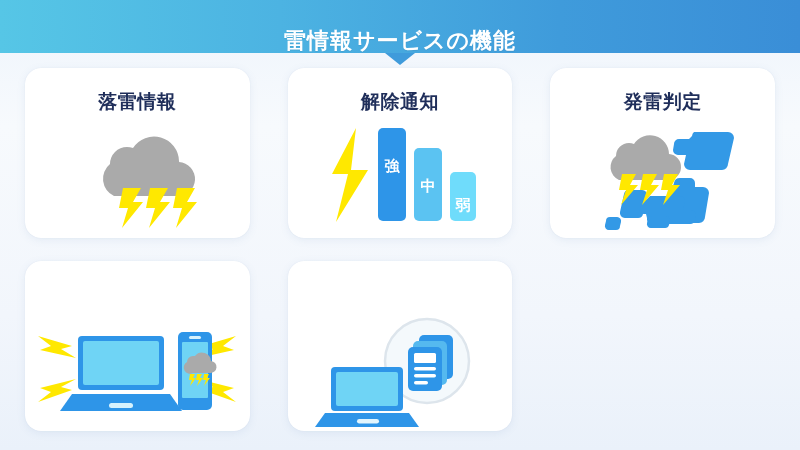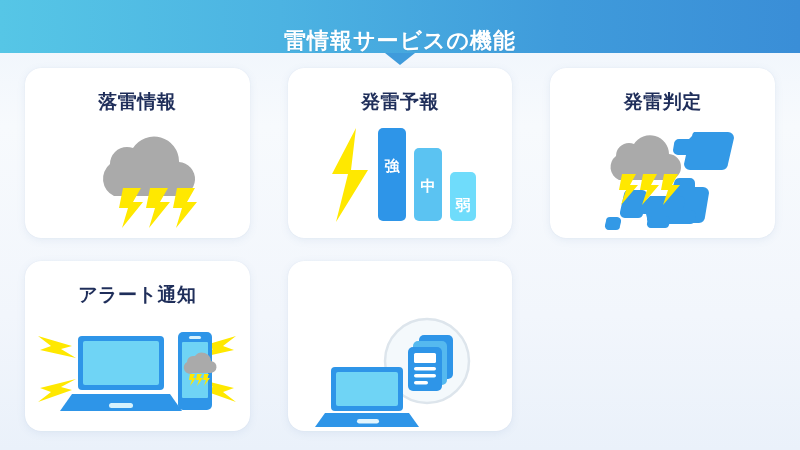--- a/index.html
+++ b/index.html
@@ -65,21 +65,21 @@
       <svg width="130" height="108" viewBox="0 0 130 108">
         <path fill="#aaaaaa" d="M38 42a17 17 0 0 1 17-17 20 20 0 0 1 6 1 25 25 0 0 1 46 13 1 1 0 0 1 0 1 17 17 0 0 1 -2 34 H42 a19 19 0 0 1 -4 -32 Z"></path>
         <path fill="#ffe800" d="M51 66 h18 l-8 14 h10 l-21 26 6 -20 h-9 Z"></path>
         <path fill="#ffe800" d="M78 66 h18 l-8 14 h10 l-21 26 6 -20 h-9 Z"></path>
         <path fill="#ffe800" d="M105 66 h18 l-8 14 h10 l-21 26 6 -20 h-9 Z"></path>
       </svg>
     </div>
   </div>
 
   <div class="card">
-    <div class="card-title">発雷予報</div>
+    <div class="card-title">解除通知</div>
     <div class="card-art">
       <svg width="160" height="100" viewBox="0 0 160 100">
         <path fill="#ffe800" d="M36 2 L12 48 h16 L16 96 L48 44 H31 Z"></path>
         <rect x="58" y="2" width="28" height="93" rx="5" fill="#2e95e8"></rect>
         <rect x="94" y="22" width="28" height="73" rx="5" fill="#5bc3f2"></rect>
         <rect x="130" y="46" width="26" height="49" rx="5" fill="#6fdcfb"></rect>
         <text x="72" y="45" font-size="15" font-weight="bold" fill="#ffffff" text-anchor="middle" font-family="Liberation Sans, sans-serif">強</text>
         <text x="108" y="65" font-size="15" font-weight="bold" fill="#ffffff" text-anchor="middle" font-family="Liberation Sans, sans-serif">中</text>
         <text x="143" y="84" font-size="15" font-weight="bold" fill="#ffffff" text-anchor="middle" font-family="Liberation Sans, sans-serif">弱</text>
       </svg>
@@ -102,21 +102,20 @@
         <g fill="#ffe800">
           <path d="M34 52 h14 l-6 11 h8 l-17 20 5 -15 h-7 Z"></path>
           <path d="M55 52 h14 l-6 11 h8 l-17 20 5 -15 h-7 Z"></path>
           <path d="M76 52 h14 l-6 11 h8 l-17 20 5 -15 h-7 Z"></path>
         </g>
       </svg>
     </div>
   </div>
 
   <div class="card">
-    <div class="card-title">アラート通知</div>
     <div class="card-art">
       <svg width="210" height="90" viewBox="0 0 210 90">
         <g fill="#ffe800">
           <path d="M6 12 L40 22 L29 25 L44 34 L8 26 L19 22 Z"></path>
           <path d="M6 78 L40 66 L29 63 L44 55 L8 64 L19 68 Z"></path>
           <path d="M204 12 L170 22 L181 25 L166 34 L202 26 L191 22 Z"></path>
           <path d="M204 78 L170 66 L181 63 L166 55 L202 64 L191 68 Z"></path>
         </g>
         <g>
           <rect x="46" y="12" width="86" height="54" rx="4" fill="#2e95e8"></rect>

